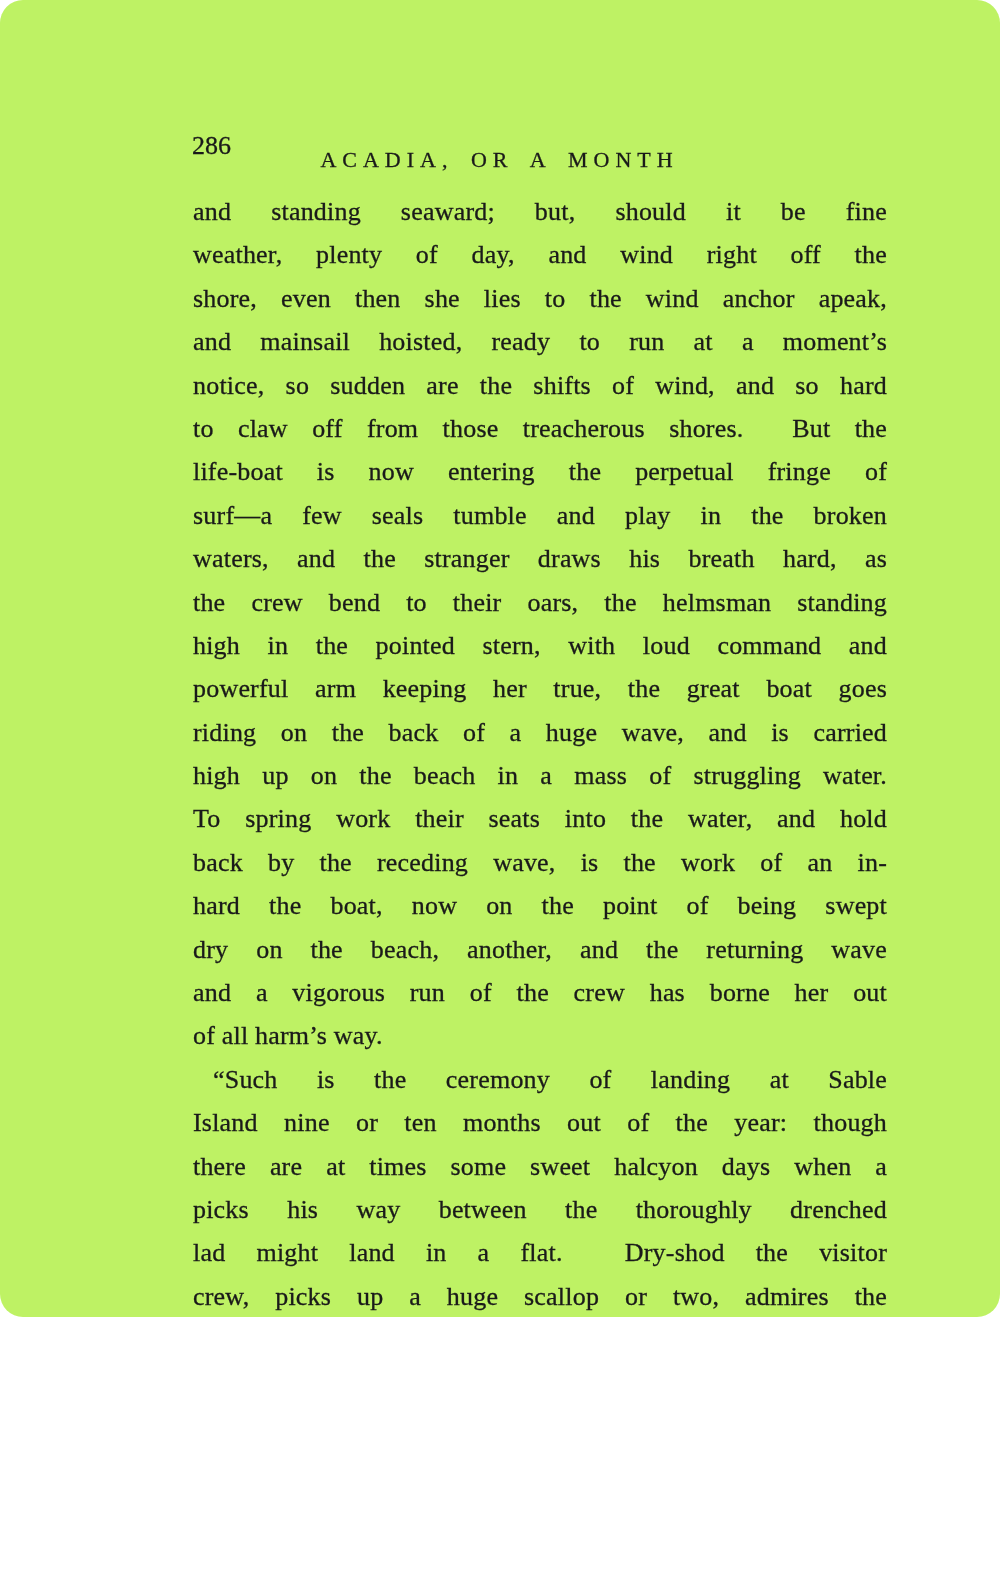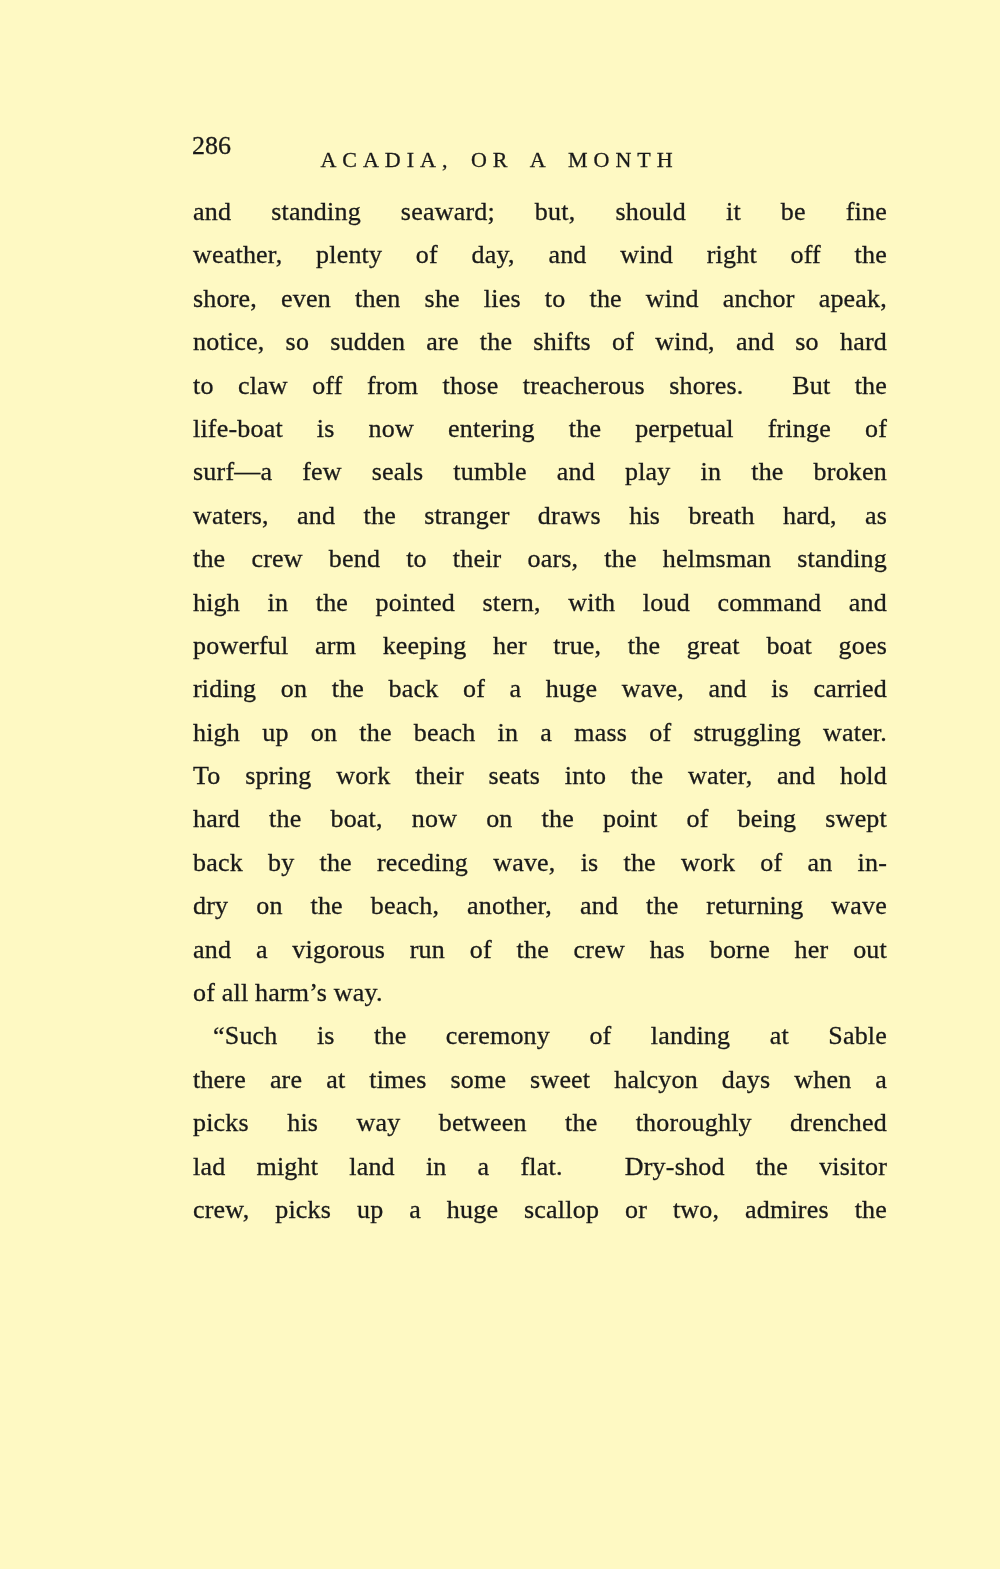--- a/index.html
+++ b/index.html
@@ -3,25 +3,26 @@
 <meta charset="utf-8">
 <style>
   html, body {
     margin: 0;
     padding: 0;
     background: #ffffff;
   }
   .page {
     position: relative;
     width: 1000px;
-    height: 1569px;
-    background: #fef9c3;
+    height: 1317px;
+    background: #bef264;
     overflow: hidden;
     font-family: "Liberation Serif", "DejaVu Serif", serif;
     color: #1a1a1a;
+    border-radius: 23px;
     -webkit-text-stroke: 0.3px #1a1a1a;
   }
   .page-number {
     position: absolute;
     left: 192px;
     top: 132px;
     font-size: 26px;
     line-height: 28px;
   }
   .head-title {
@@ -64,36 +65,38 @@
 
 <div class="page">
 
   <div class="page-number">286</div>
   <div class="head-title">ACADIA, OR A MONTH</div>
 
   <div class="text-block">
     <div class="line">and standing seaward; but, should it be fine</div>
     <div class="line">weather, plenty of day, and wind right off the</div>
     <div class="line">shore, even then she lies to the wind anchor apeak,</div>
+    <div class="line">and mainsail hoisted, ready to run at a moment’s</div>
     <div class="line">notice, so sudden are the shifts of wind, and so hard</div>
     <div class="line">to claw off from those treacherous shores.&nbsp; But the</div>
     <div class="line">life-boat is now entering the perpetual fringe of</div>
     <div class="line">surf—a few seals tumble and play in the broken</div>
     <div class="line">waters, and the stranger draws his breath hard, as</div>
     <div class="line">the crew bend to their oars, the helmsman standing</div>
     <div class="line">high in the pointed stern, with loud command and</div>
     <div class="line">powerful arm keeping her true, the great boat goes</div>
     <div class="line">riding on the back of a huge wave, and is carried</div>
     <div class="line">high up on the beach in a mass of struggling water.</div>
     <div class="line">To spring work their seats into the water, and hold</div>
+    <div class="line">back by the receding wave, is the work of an in-</div>
     <div class="line">hard the boat, now on the point of being swept</div>
-    <div class="line">back by the receding wave, is the work of an in-</div>
     <div class="line">dry on the beach, another, and the returning wave</div>
     <div class="line">and a vigorous run of the crew has borne her out</div>
     <div class="line flush">of all harm’s way.</div>
     <div class="line indent">“Such is the ceremony of landing at Sable</div>
+    <div class="line">Island nine or ten months out of the year: though</div>
     <div class="line">there are at times some sweet halcyon days when a</div>
     <div class="line">picks his way between the thoroughly drenched</div>
     <div class="line">lad might land in a flat.&nbsp; Dry-shod the visitor</div>
     <div class="line">crew, picks up a huge scallop or two, admires the</div>
   </div>
 
 </div>
 
 </body></html>

